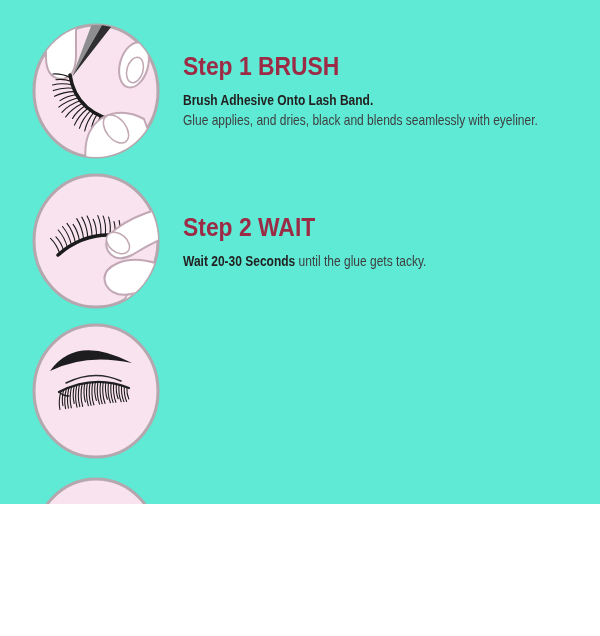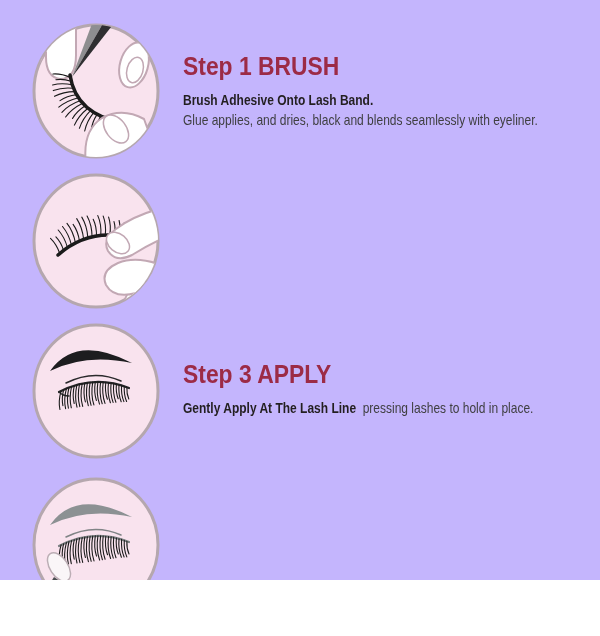--- a/index.html
+++ b/index.html
@@ -1,16 +1,16 @@
 <!DOCTYPE html>
 <html><head>
 <meta charset="utf-8">
 <style>
   html,body{margin:0;padding:0;background:#fff;}
-  .canvas{position:relative;width:600px;height:580px;background:#c4b5fd;overflow:hidden;
+  .canvas{position:relative;width:600px;height:504px;background:#5eead4;overflow:hidden;
           font-family:"Liberation Sans",sans-serif;}
   .illus{position:absolute;left:30px;width:132px;height:140px;}
   #il1{top:21px}#il2{top:171px}#il3{top:321px}#il4{top:475px}
   .txt{position:absolute;left:183px;width:414px;}
   #tx1{top:52px}#tx2{top:213px}#tx3{top:360px}#tx4{top:497px}
   .step-heading{font-weight:bold;font-size:26px;line-height:1.1;color:#9C2B46;
                 margin:0 0 9px 0;transform:scaleX(.88);transform-origin:0 0;white-space:nowrap;}
   .step-body{font-size:15px;line-height:1.37;color:#3F3F41;margin:0;
              transform:scaleX(.8);transform-origin:0 0;white-space:nowrap;}
   .step-body .b{font-weight:bold;color:#231F20;}
@@ -188,22 +188,22 @@
   </svg>
 
   <div id="tx1" class="txt">
     <h2 class="step-heading">Step 1 BRUSH</h2>
     <div class="step-body">
       <div class="b">Brush Adhesive Onto Lash Band.</div>
       <div>Glue applies, and dries, black and blends seamlessly with eyeliner.</div>
     </div>
   </div>
 
-
-  <div id="tx3" class="txt">
-    <h2 class="step-heading">Step 3 APPLY</h2>
+  <div id="tx2" class="txt">
+    <h2 class="step-heading">Step 2 WAIT</h2>
     <div class="step-body">
-      <span class="b">Gently Apply At The Lash Line</span><span class="gap"> pressing lashes to hold in place.</span>
+      <span class="b">Wait 20-30 Seconds</span><span> until the glue gets tacky.</span>
     </div>
   </div>
 
 
+
 </div>
 
 </body></html>

